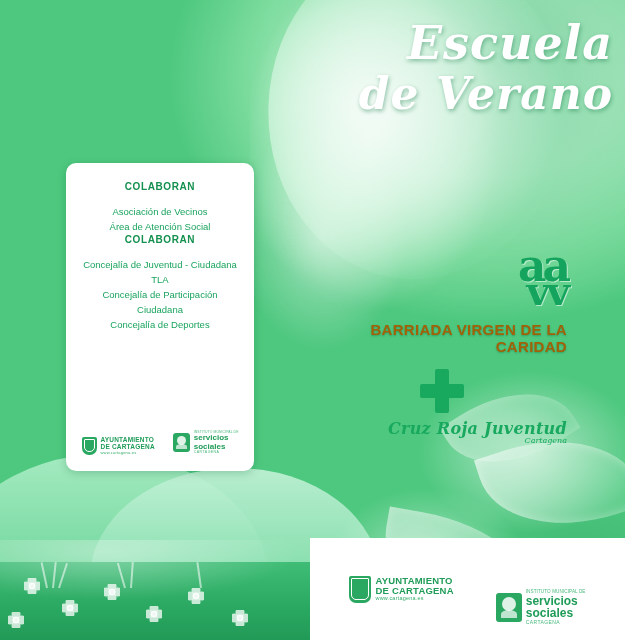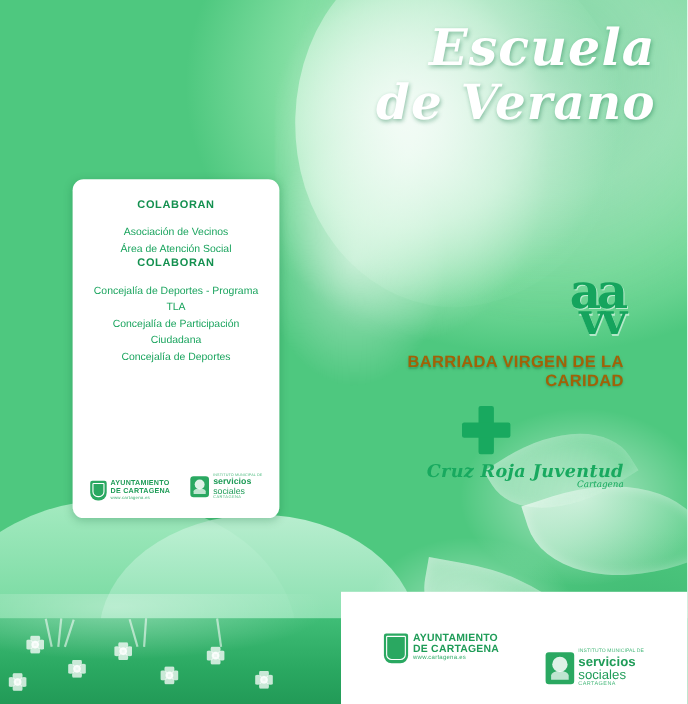--- a/index.html
+++ b/index.html
@@ -116,21 +116,21 @@
     bottom: 52px;
     width: 2px;
     height: 26px;
     background: rgba(255,255,255,0.55);
     transform-origin: bottom center;
   }
 
   
   .title-block {
     position: absolute;
-    right: 29px;
+    right: 12px;
     top: 18px;
     width: 310px;
     text-align: right;
     color: #ffffff;
     font-family: "DejaVu Serif", serif;
     font-style: italic;
     text-shadow: 1px 2px 4px rgba(20,120,70,0.45);
     pointer-events: none;
   }
   .title-line1 {
@@ -227,21 +227,21 @@
     position: absolute;
     left: 3px; bottom: 3px;
     width: 11px; height: 5px;
     border-radius: 50% 50% 0 0;
     background: #ffffff;
     opacity: .7;
   }
   .ss-text { text-align: left; line-height: 1.05; }
   .ss-text .s0 { font-size: 3.4px; color: #49b97c; letter-spacing: .1px; }
   .ss-text .s1 { font-size: 8px; font-weight: 700; color: #1f9c58; }
-  .ss-text .s2 { font-size: 8px; font-weight: 400; color: #1f9c58; }
+  .ss-text .s2 { font-size: 8px; font-weight: 700; color: #1f9c58; }
   .ss-text .s3 { font-size: 3.6px; color: #49b97c; letter-spacing: .4px; }
 
   
   .brand-block {
     position: absolute;
     right: 58px;
     top: 248px;
     width: 250px;
     text-align: right;
     color: #ffffff;
@@ -371,21 +371,21 @@
 
   <div class="card">
     <div class="card-heading">COLABORAN</div>
     <div class="card-list">
       <div>Asociación de Vecinos</div>
       <div>Área de Atención Social</div>
     </div>
 
     <div class="card-heading second">COLABORAN</div>
     <div class="card-list">
-      <div>Concejalía de Deportes - Programa TLA</div>
+      <div>Concejalía de Juventud - Ciudadana TLA</div>
       <div>Concejalía de Participación Ciudadana</div>
       <div>Concejalía de Deportes</div>
     </div>
 
     <div class="card-logos">
       <div class="ayto-logo">
         <div class="shield"></div>
         <div class="ayto-text">
           <div class="l1">AYUNTAMIENTO</div>
           <div class="l2">DE CARTAGENA</div>

